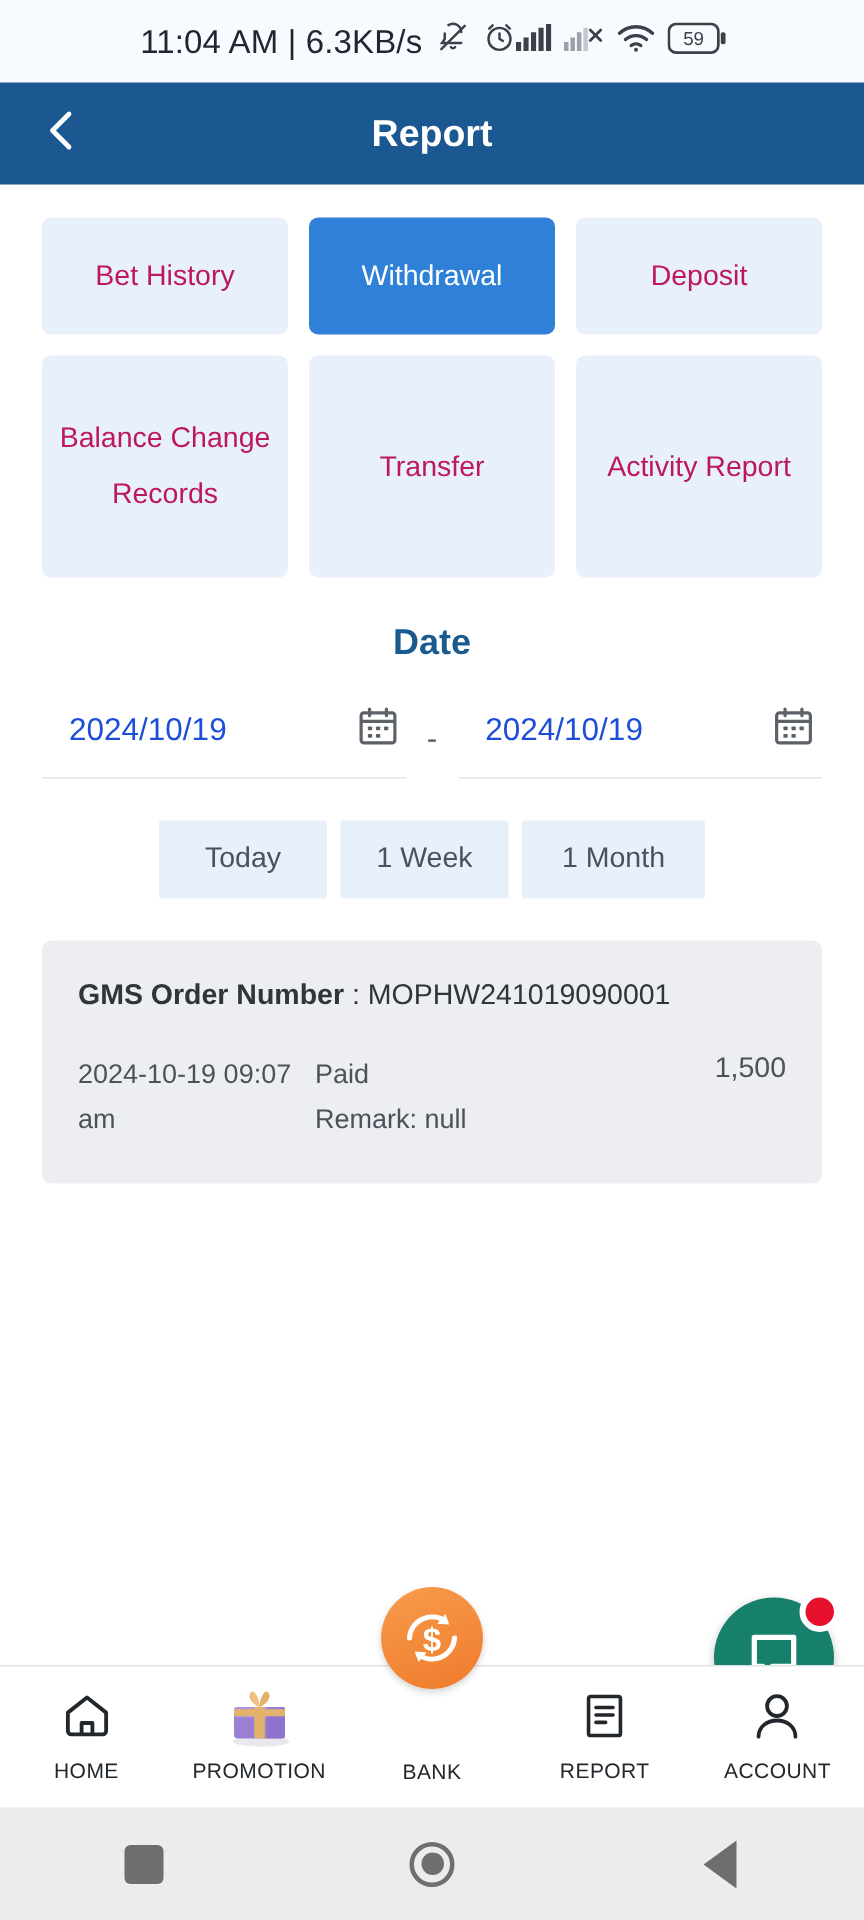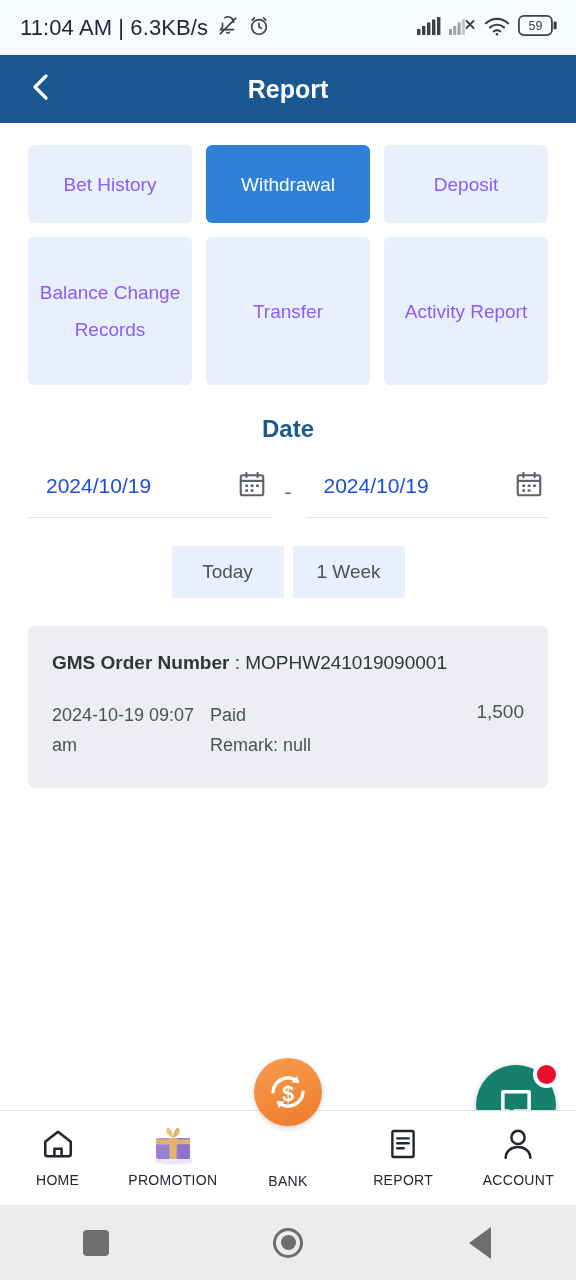--- a/index.html
+++ b/index.html
@@ -7,21 +7,21 @@
     width: 576px; height: 1280px;
     font-family: "Liberation Sans", sans-serif;
     background: #ffffff;
     overflow: hidden;
   }
   #app { position: relative; width: 576px; height: 1280px; background: #fff; }
 
   
   .statusbar {
     height: 55px; background: #f7fbff;
-    display: flex; align-items: center; justify-content: space-between;
+    display: flex; align-items: center; justify-content: center;
     padding: 0 18px 0 20px;
   }
   .sb-left { display: flex; align-items: center; gap: 9px; }
   .sb-time { font-size: 22px; color: #1f2630; letter-spacing: .1px; }
   .sb-right { display: flex; align-items: center; gap: 8px; }
 
   
   .header {
     height: 68px; background: #1b5790;
     display: flex; align-items: center; position: relative;
@@ -35,21 +35,21 @@
     width: 100%; text-align: center; color: #fff;
     font-size: 25px; font-weight: bold;
   }
 
   
   .tabs-wrap { padding: 22px 28px 0 28px; }
   .tabs-grid { display: grid; grid-template-columns: repeat(3, 1fr); gap: 14px; }
   .tab {
     background: #e7f0fb; border-radius: 6px;
     display: flex; align-items: center; justify-content: center;
-    text-align: center; color: #8b5cf6; font-size: 19px;
+    text-align: center; color: #be185d; font-size: 19px;
     line-height: 37px; padding: 6px 4px; cursor: pointer;
   }
   .tab.row1 { height: 78px; }
   .tab.row2 { height: 148px; }
   .tab.active { background: #2f81d7; color: #ffffff; }
 
   
   .date-title {
     text-align: center; color: #1a5a8e; font-size: 24px;
     font-weight: bold; margin-top: 30px;
@@ -265,20 +265,21 @@
             <rect x="10.9" y="16.2" width="2.3" height="2" rx="0.4"></rect>
           </g>
         </svg>
       </span>
     </div>
   </div>
 
   <div class="quick-row">
     <div class="quick-btn">Today</div>
     <div class="quick-btn">1 Week</div>
+    <div class="quick-btn wide">1 Month</div>
   </div>
 
 
   <div class="card-wrap">
     <div class="record-card">
       <div class="rec-order">
         <b>GMS Order Number</b><span> : </span><span>MOPHW241019090001</span>
       </div>
       <div class="rec-body">
         <div class="rec-date">2024-10-19 09:07 am</div>

